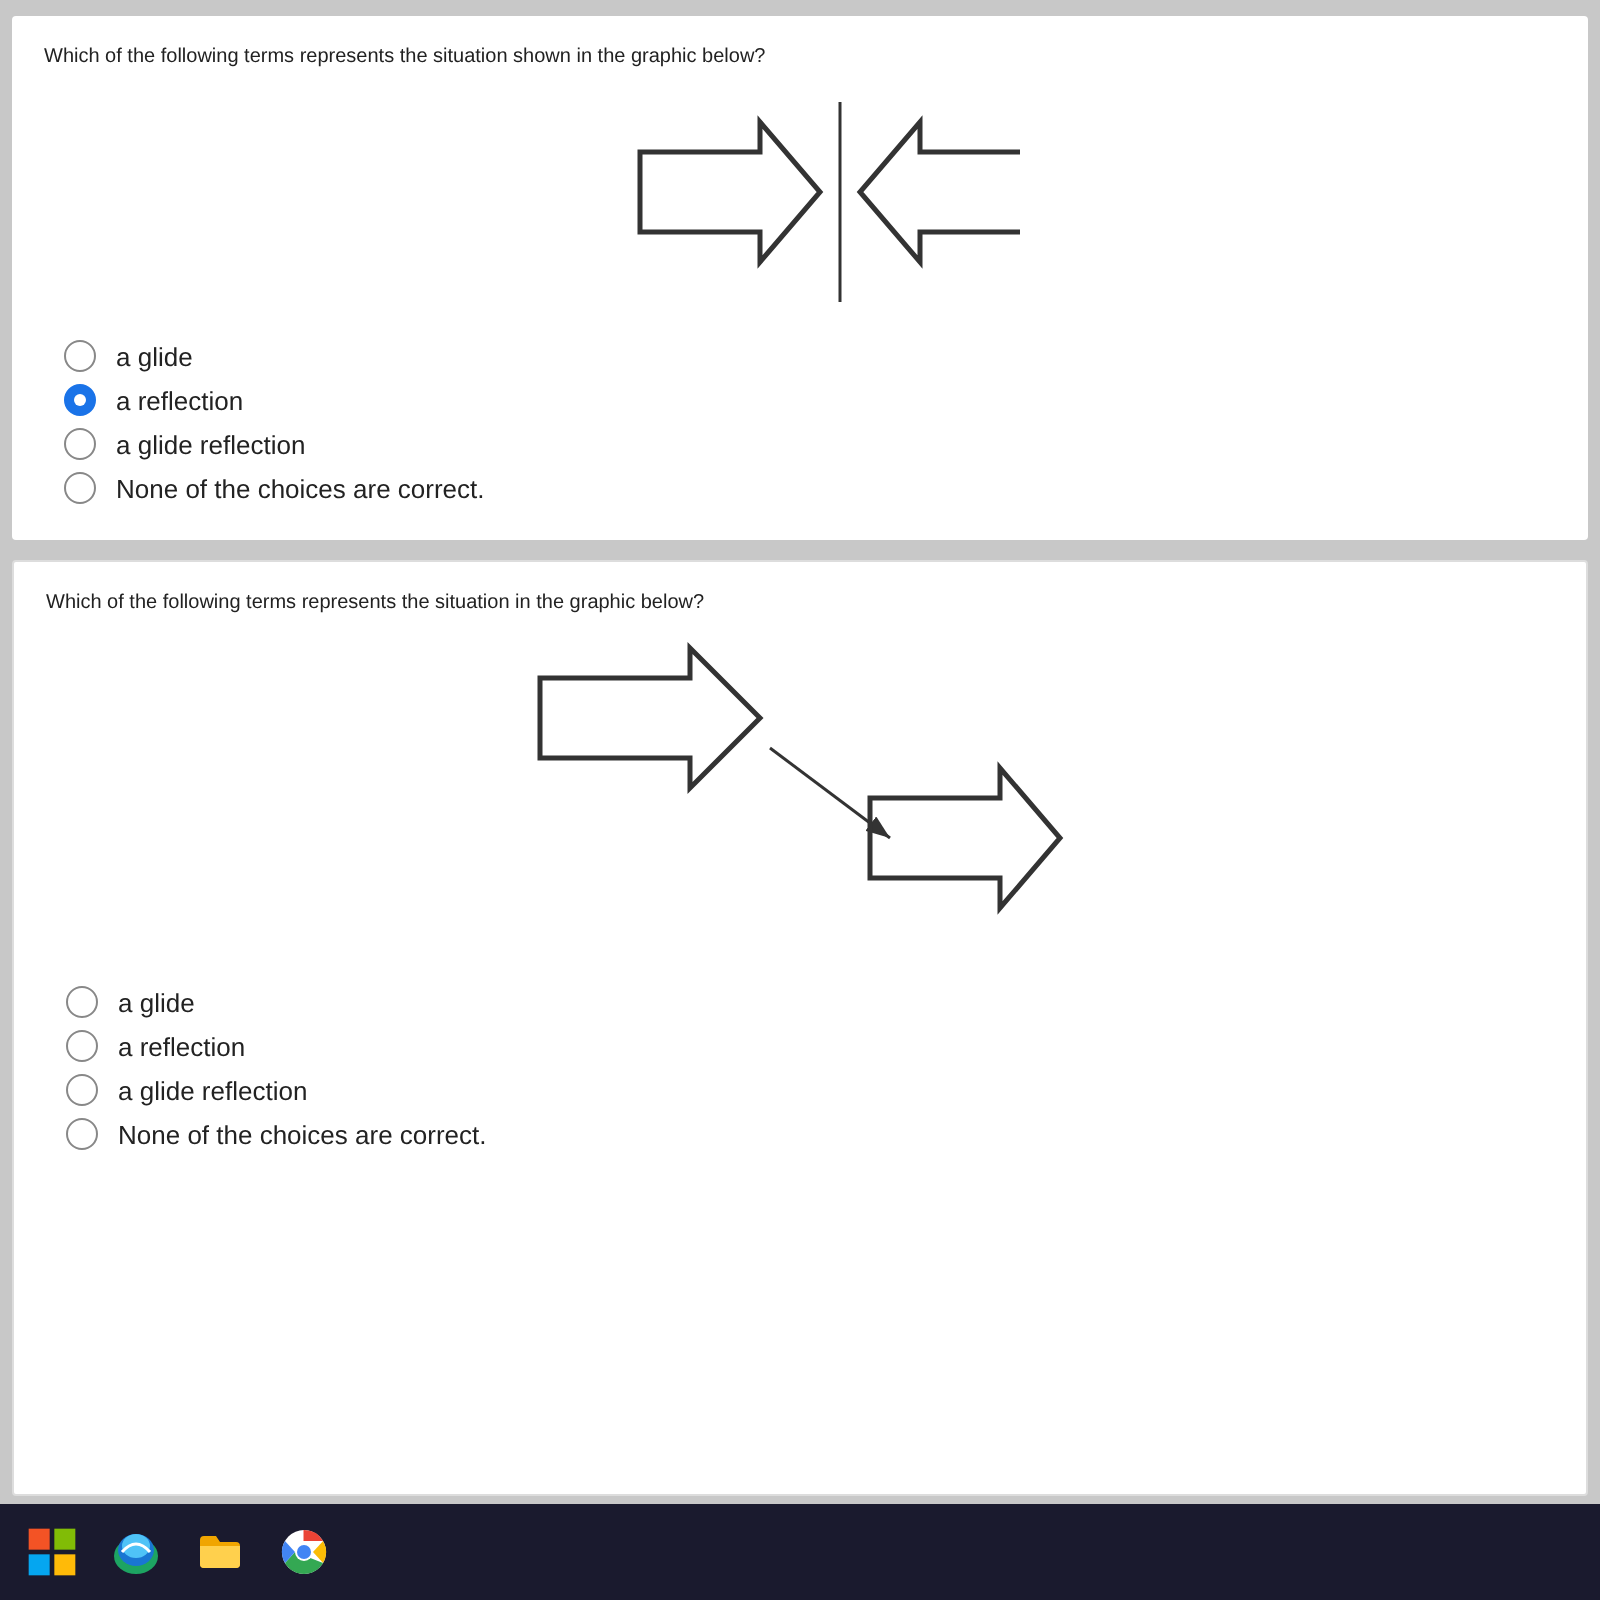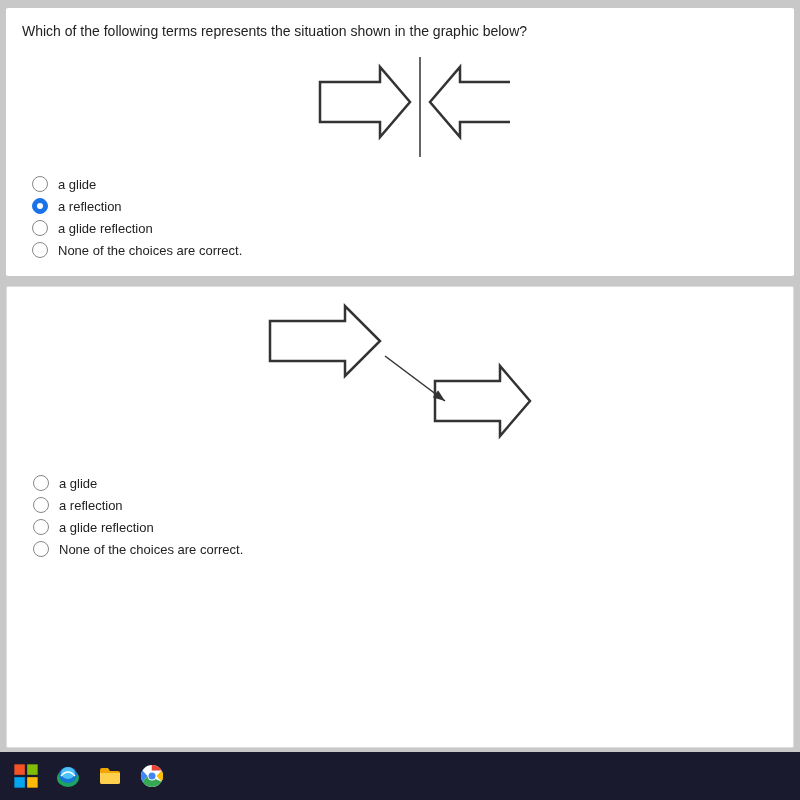--- a/index.html
+++ b/index.html
@@ -33,21 +33,21 @@
     .card-2 {
       background: #fff;
       margin: 4px 6px 4px 6px;
       padding: 14px 16px 18px 16px;
       border-radius: 2px;
       border: 1px solid #ddd;
       flex: 1;
     }
 
     .question-text {
-      font-size: 14px;
+      font-size: 10px;
       color: #222;
       line-height: 1.4;
       margin-bottom: 10px;
     }
 
     
     .graphic-area {
       display: flex;
       justify-content: center;
       align-items: center;
@@ -156,20 +156,21 @@
         <span class="option-label">a glide reflection</span>
       </div>
       <div class="option-row">
         <div class="radio-circle"></div>
         <span class="option-label">None of the choices are correct.</span>
       </div>
     </div>
   </div>
 
   <div class="card-2">
+    <div class="question-text">Which of the following terms represents the situation in the graphic below?</div>
 
     <div class="graphic-area">
       <svg width="280" height="160" viewBox="0 0 280 160">
 
         <polygon points="10,20 85,20 85,5 120,40 85,75 85,60 10,60" fill="none" stroke="#333" stroke-width="2.5"></polygon>
 
         <line x1="125" y1="55" x2="185" y2="100" stroke="#333" stroke-width="1.5" marker-end="url(#arrowhead)"></line>
         <defs>
           <marker id="arrowhead" markerWidth="8" markerHeight="6" refX="8" refY="3" orient="auto">
             <polygon points="0 0, 8 3, 0 6" fill="#333"></polygon>

